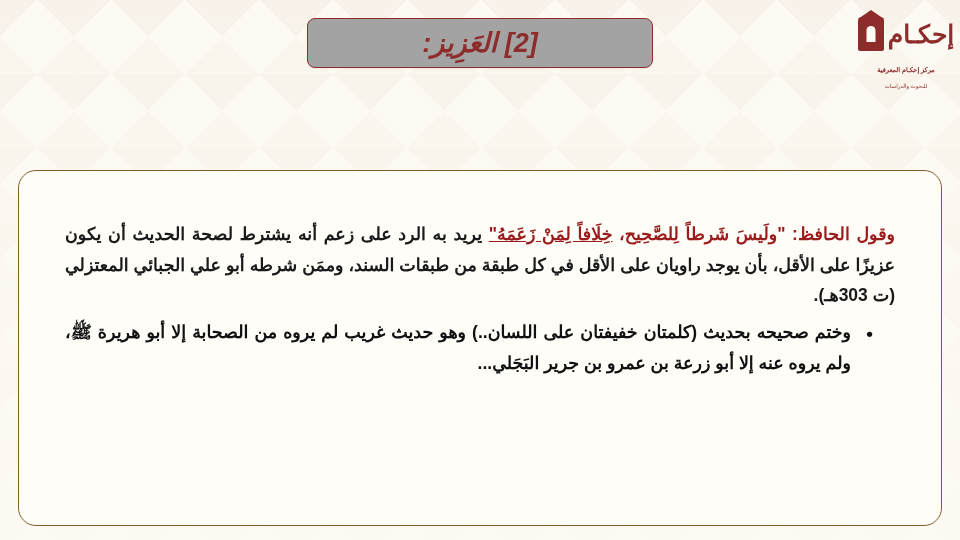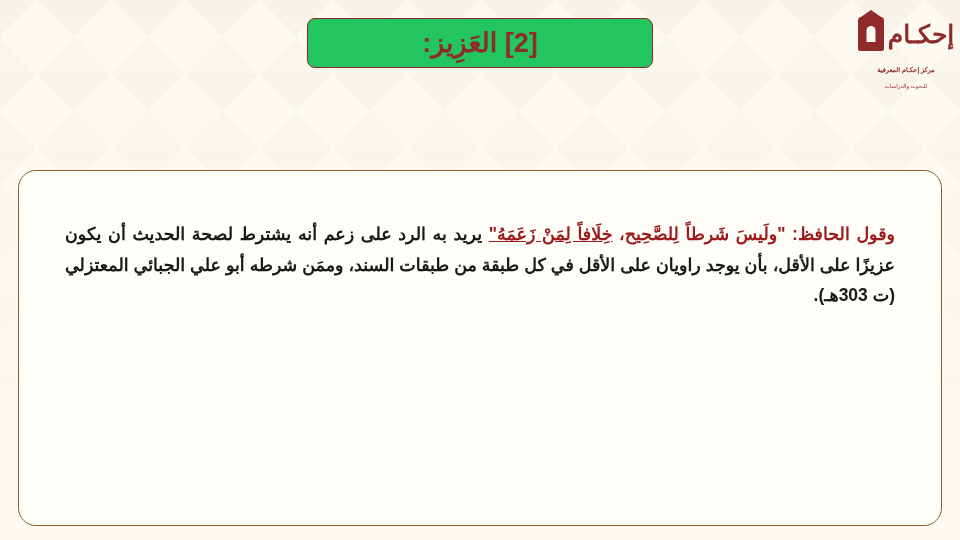--- a/index.html
+++ b/index.html
@@ -39,28 +39,29 @@
   }
 
   
   .title-chip {
     position: absolute;
     top: 18px;
     left: 50%;
     transform: translateX(-50%);
     width: 344px;
     height: 48px;
-    background: #22c55e;
+    background: #a3a3a3;
     border: 1.6px solid #8e2c2c;
     border-radius: 8px;
     display: flex;
     align-items: center;
     justify-content: center;
     z-index: 5;
     box-shadow: 0 1px 2px rgba(0,0,0,0.05);
+    font-style: italic;
   }
   .title-text {
     color: #8e2c2c;
     font-size: 27px;
     font-weight: bold;
     letter-spacing: 0;
     direction: rtl;
     white-space: nowrap;
   }
 
@@ -227,15 +228,18 @@
 
 <div class="content-card">
 
   <p class="para">
     <span class="hl-red">وقول الحافظ: "ولَيسَ شَرطاً لِلصَّحِيح،</span>
     <span class="hl-underline">خِلَافاً لِمَنْ زَعَمَهُ"</span>
     <span class="normal-weight"> يريد به الرد على زعم أنه يشترط لصحة الحديث أن يكون عزيزًا على الأقل، بأن يوجد راويان على الأقل في كل طبقة من طبقات السند، وممَن شرطه أبو علي الجبائي المعتزلي (ت 303هـ).</span>
   </p>
 
   <ul class="bullets">
+    <li>
+      <span>وختم صحيحه بحديث (كلمتان خفيفتان على اللسان..) وهو حديث غريب لم يروه من الصحابة إلا أبو هريرة ﷺ، ولم يروه عنه إلا أبو زرعة بن عمرو بن جرير البَجَلي...</span>
+    </li>
   </ul>
 
 </div>
 
 </body></html>

